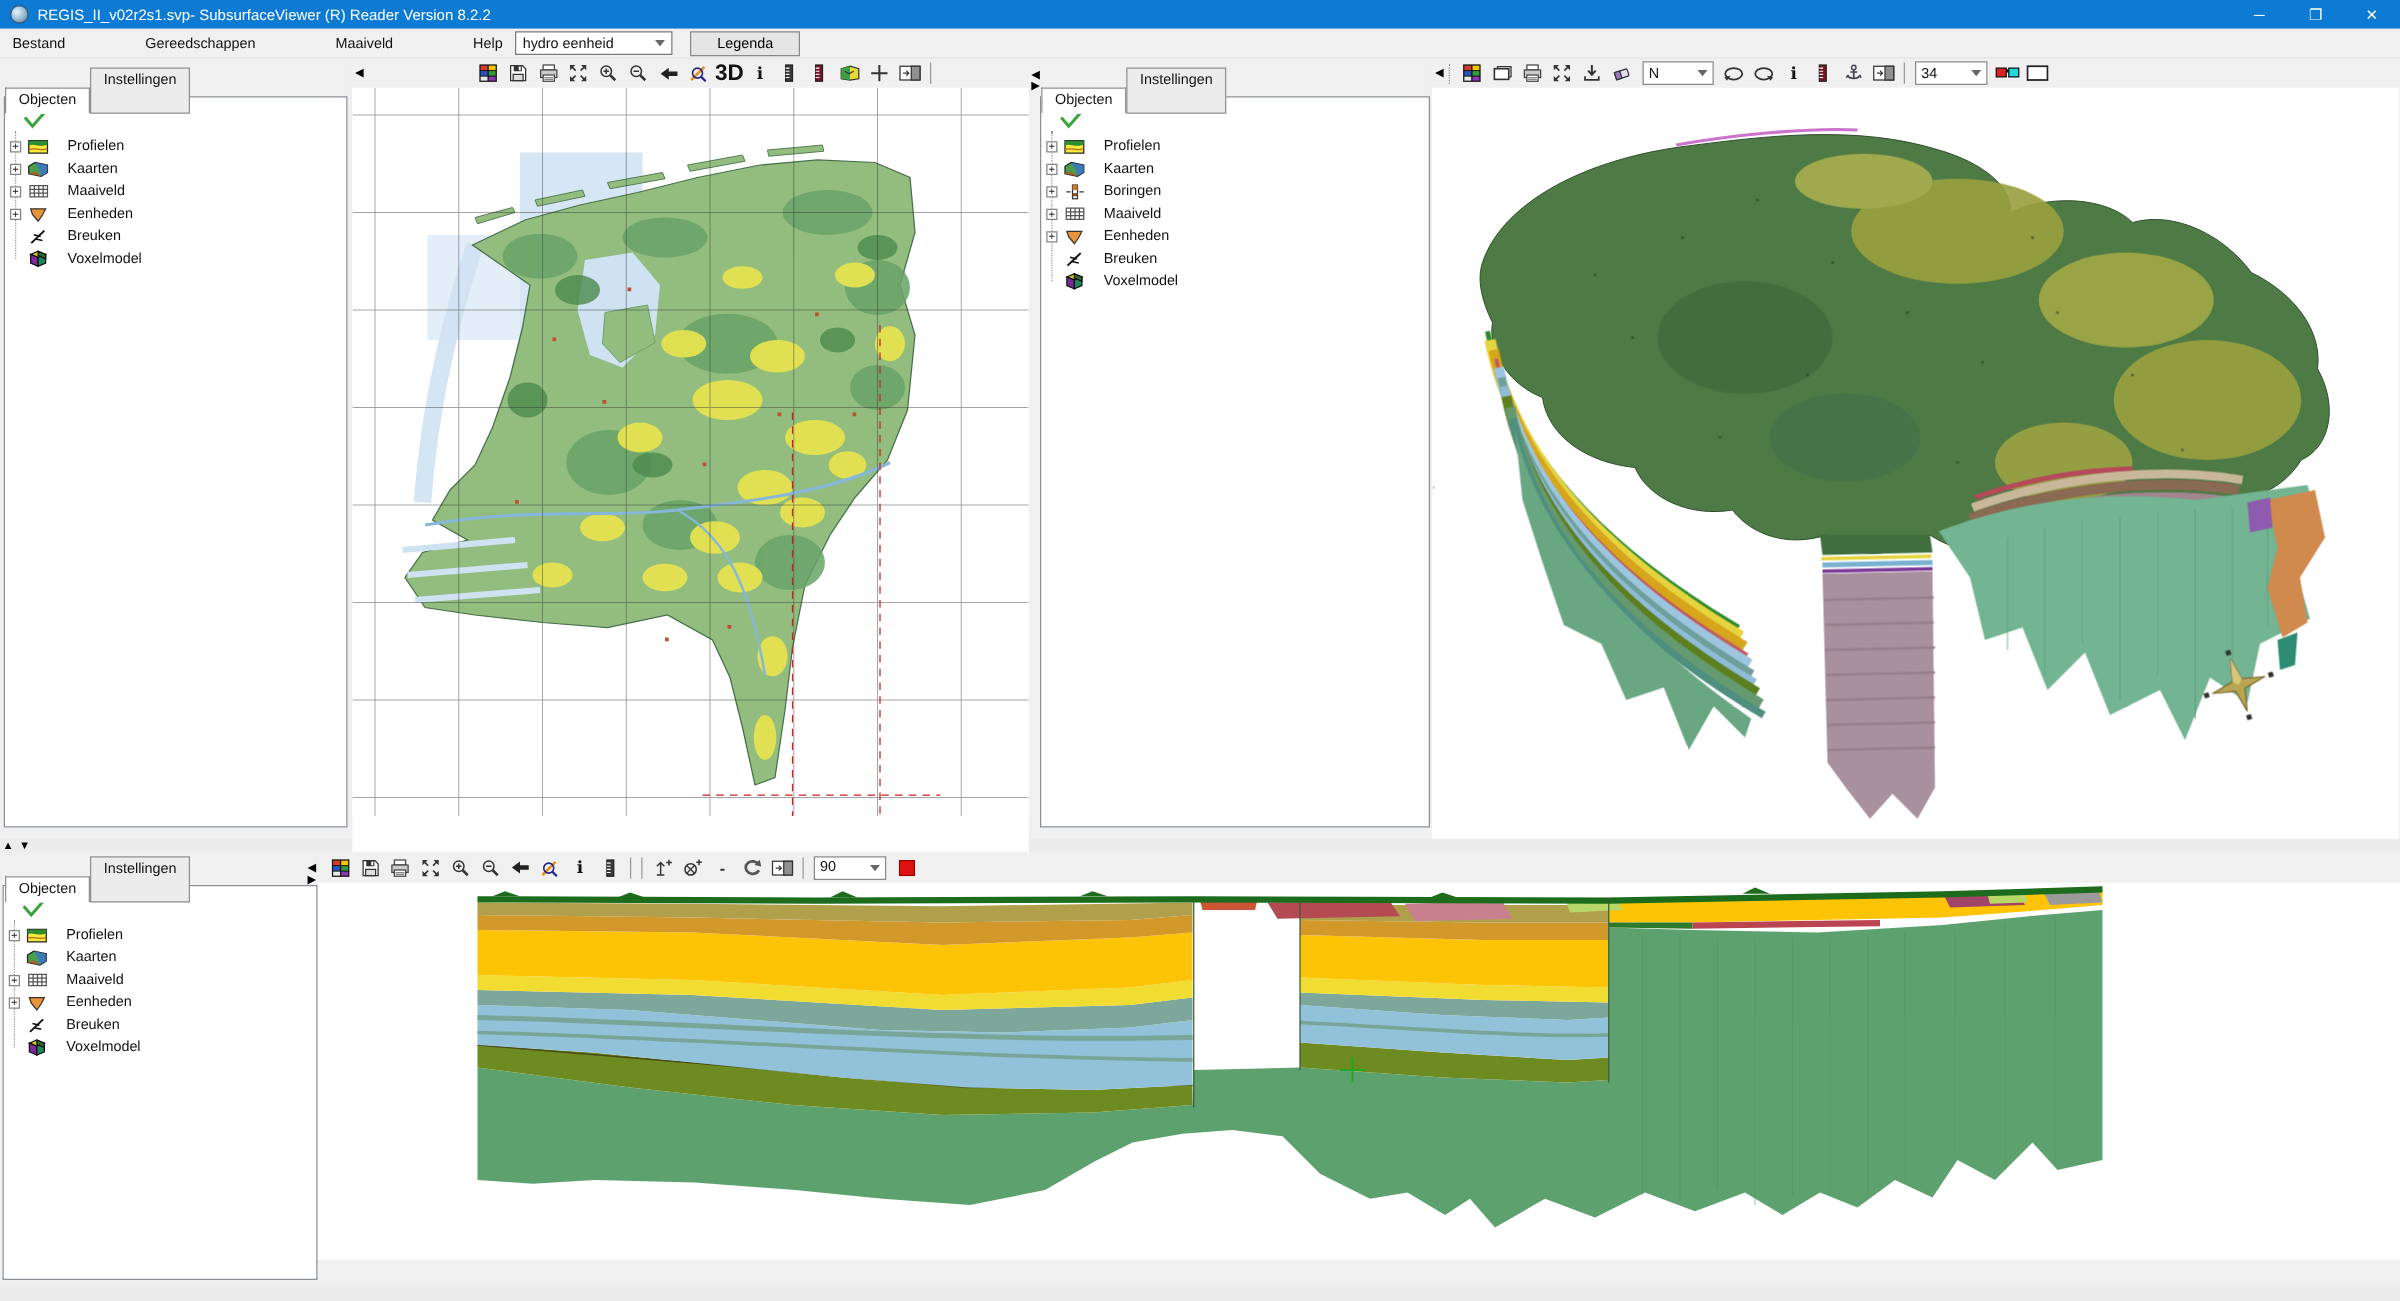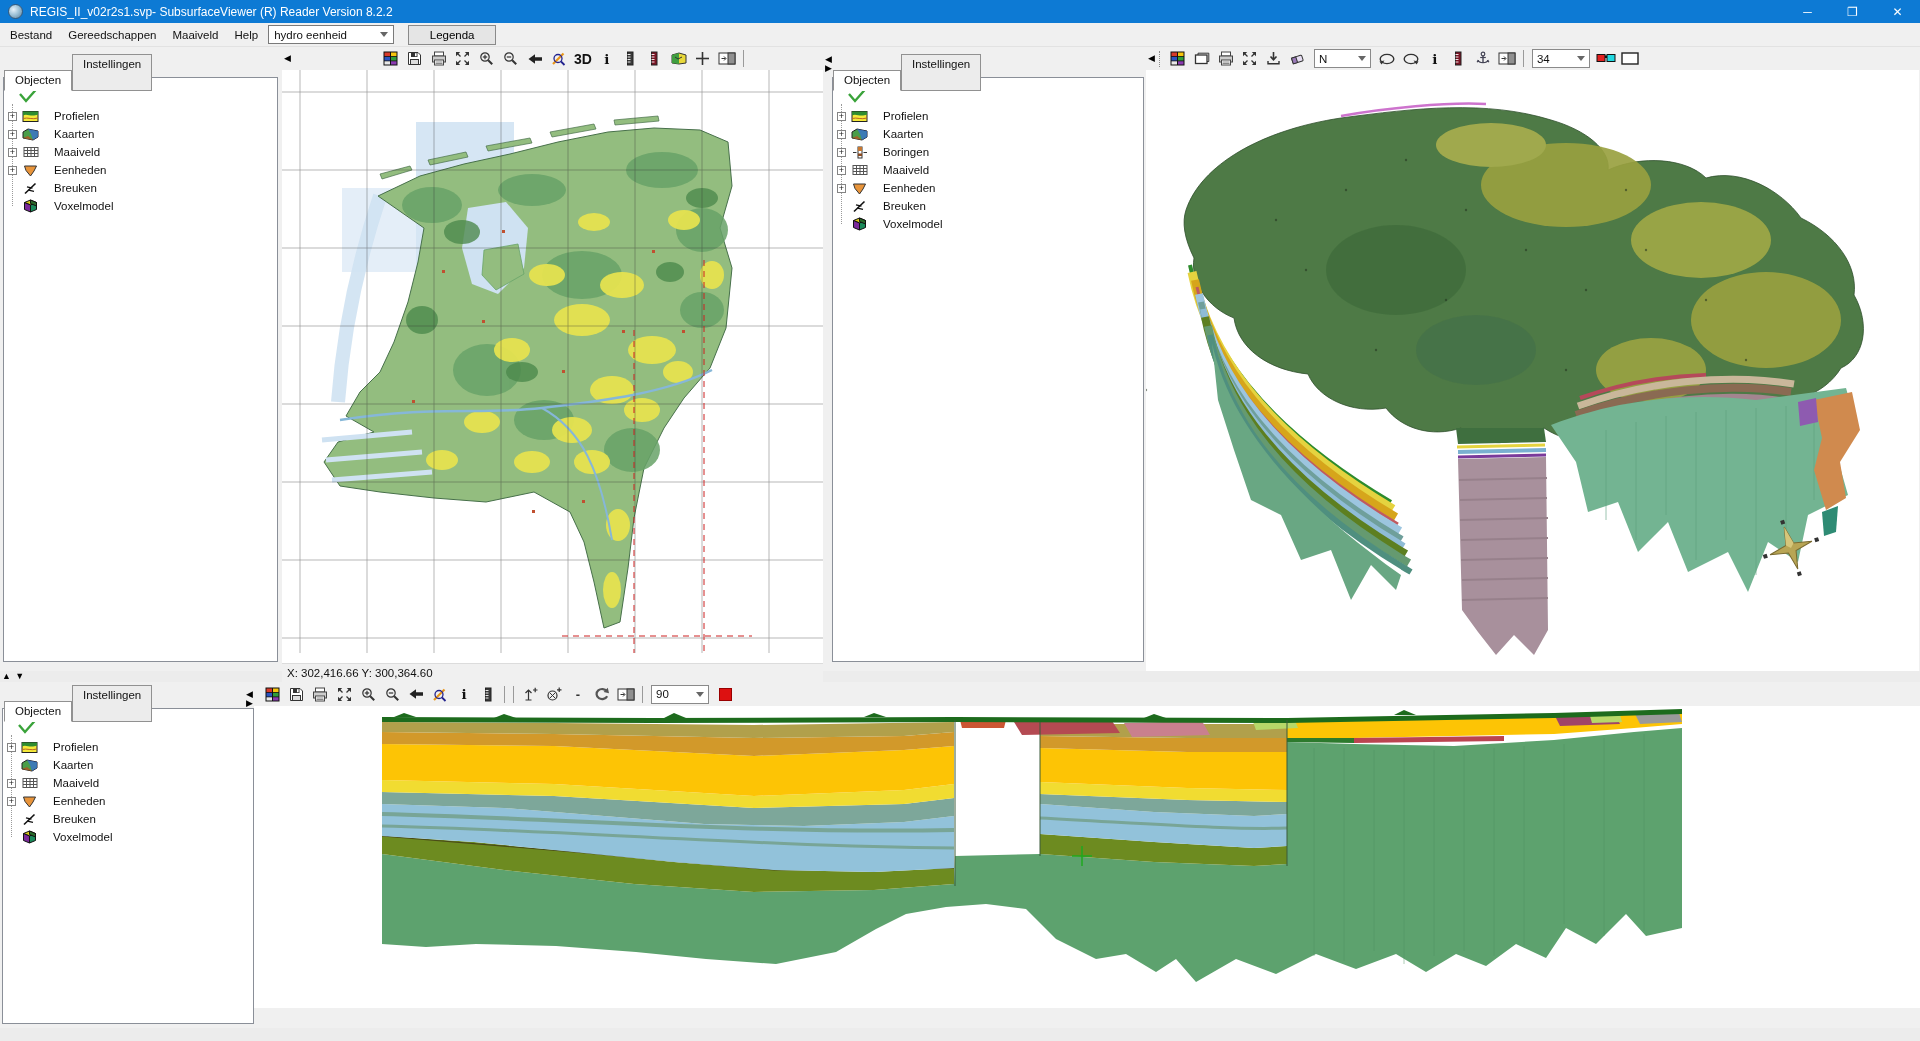--- a/index.html
+++ b/index.html
@@ -34,21 +34,21 @@
   .trow{display:flex;align-items:center;height:18px;position:relative;}
   .texp{width:9px;height:9px;border:1px solid #848484;background:#fff;font-size:9px;line-height:7px;text-align:center;
         margin:0 4px;color:#222;box-sizing:border-box;flex:0 0 auto;}
   .texp.none{border:none;background:transparent;}
   .ticon{width:19px;display:flex;justify-content:center;flex:0 0 auto;}
   .tlabel{margin-left:14px;white-space:nowrap;}
   
   .tb{position:absolute;left:0;top:0;right:0;height:23px;display:flex;align-items:center;background:#f0f0f0;z-index:2;}
   .tbi{display:inline-flex;align-items:center;justify-content:center;min-width:22px;height:20px;margin:0 1px;}
   .tb-sep{display:inline-block;width:1px;height:17px;background:#9a9a9a;margin:0 4px;}
-  .tb-label{font-weight:700;font-size:14px;}
+  .tb-label{font-weight:700;font-size:18px;}
   .tb-info{font-family:"DejaVu Serif",serif;font-weight:700;font-size:13.5px;}
   .tb-min{font-weight:700;font-size:13px;color:#333;}
   .tb-combo{height:19px;background:#fff;border:1px solid #8a8a8a;display:inline-flex;align-items:center;
             justify-content:space-between;padding:0 4px;box-sizing:border-box;margin:0 3px;}
   .handle{font-size:9px;color:#000;line-height:1;}
   .grip{display:inline-block;width:0;height:16px;border-left:1px dotted #8a8a8a;margin:0 6px 0 4px;}
   
   .canvas{position:absolute;background:#fff;overflow:hidden;}
   .statusbar{position:absolute;left:0;right:0;height:18px;background:#f0f0f0;border-top:1px solid #dcdcdc;
              display:flex;align-items:center;padding-left:5px;font-size:11.5px;white-space:pre;}
@@ -63,21 +63,21 @@
   <span class="appicon"></span>
   <span class="wintitle">REGIS_II_v02r2s1.svp- SubsurfaceViewer (R) Reader Version 8.2.2</span>
   <span class="winbtns">
     <span class="winbtn">─</span>
     <span class="winbtn">❐</span>
     <span class="winbtn">✕</span>
   </span>
 </div>
 
 <div class="menubar">
-  <span style="display:flex;">
+  <span style="display:flex;gap:48px;">
       <span class="menuitem">Bestand</span>
       <span class="menuitem">Gereedschappen</span>
       <span class="menuitem">Maaiveld</span>
       <span class="menuitem">Help</span>
     </span>
   <span class="unitcombo">
     <span>hydro eenheid</span>
     <span class="chev"></span>
   </span>
   <button class="legendbtn">Legenda</button>
@@ -401,21 +401,20 @@
         <line x1="0" y1="490" x2="541" y2="490"></line>
           <line x1="0" y1="568" x2="541" y2="568"></line>
       </g>
 
       <g stroke="#cc2020" stroke-width="1" stroke-dasharray="6 5">
         <line x1="422" y1="190" x2="422" y2="583"></line>
         <line x1="352" y1="260" x2="352" y2="583"></line>
         <line x1="280" y1="566" x2="470" y2="566"></line>
       </g>
     </svg>
-    <div class="statusbar" style="bottom:0;">X: 302,416.66 Y: 300,364.60</div>
   </div>
 </div>
 
 <div class="panel" style="left:824px;top:47px;width:321px;height:624px;">
   <span class="edgehandles" style="left:1px;top:8px;">
     <span class="handle">◀</span>
     <span class="handle">▶</span>
   </span>
   <div class="tabs" style="left:9px;">
     <span class="tab active">Objecten</span>

